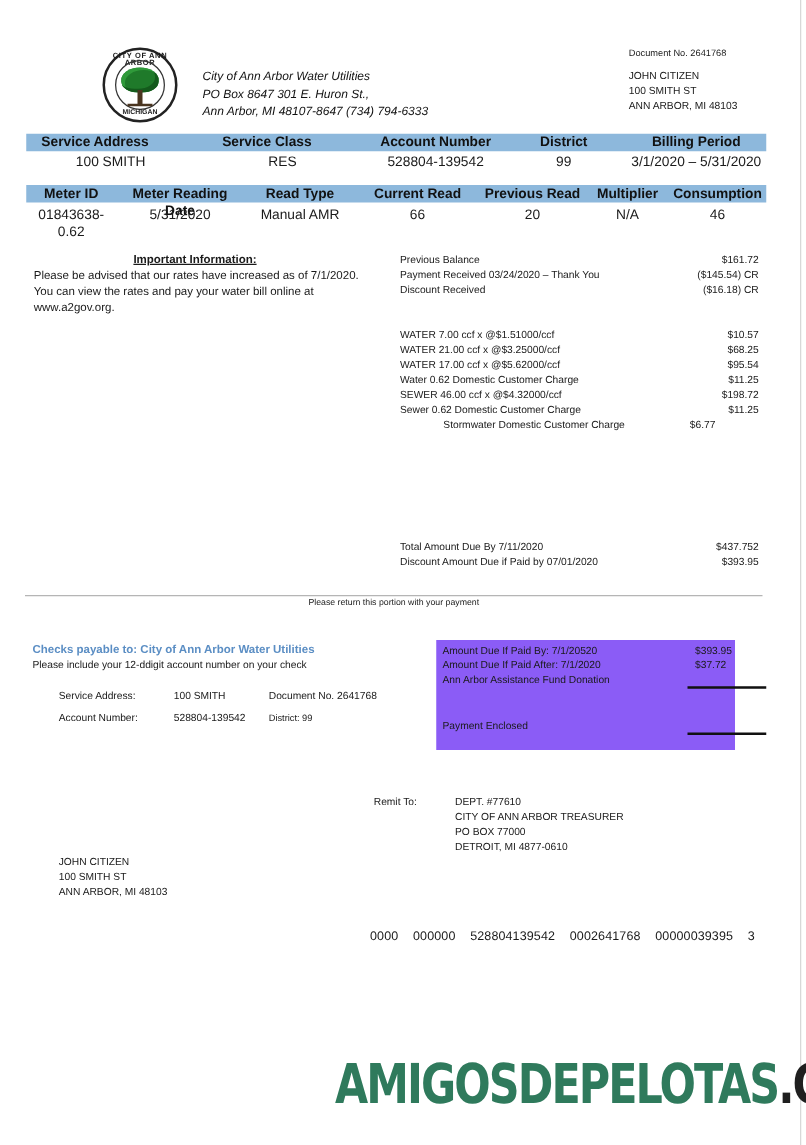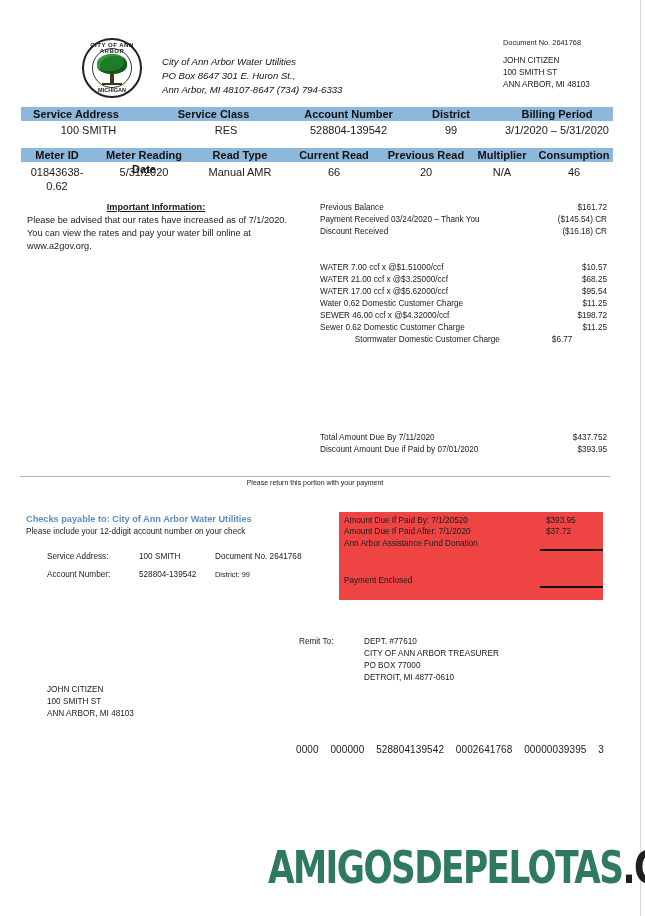--- a/index.html
+++ b/index.html
@@ -36,21 +36,21 @@
   .ledger { position:absolute; left:320px; width:287px; }
   .ledger .row { display:flex; justify-content:space-between; font-size:8.2px; line-height:12px;gap:32px; }
   .ledger .row .amt { text-align:right; }
 
   .divider { position:absolute; left:20px; top:476px; width:590px; height:1px; background:#b5b5b5; }
   .return-note { position:absolute; left:0; top:479px; width:630px; text-align:center; font-size:7px; }
 
   .checks-title { position:absolute; left:26px; top:514px; font-size:9.2px; font-weight:bold; color:#5b8ec4; }
   .checks-sub { position:absolute; left:26px; top:527px; font-size:8.2px; }
 
-  .pay-box { position:absolute; left:339px; top:512px; width:264px; height:88px; background:#ef4444; }
+  .pay-box { position:absolute; left:349px; top:512px; width:239px; height:88px; background:#8b5cf6; }
   .pay-box .line { position:absolute; left:5px; font-size:8.2px; line-height:11px; }
   .pay-box .val { position:absolute; left:207px; font-size:8.2px; line-height:11px; }
   .pay-box .rule { position:absolute; left:201px; width:63px; height:2px; background:#111; }
 
   .barcode { position:absolute; left:296px; top:744px; font-size:10px; letter-spacing:0.1px; word-spacing:3px; }
 
   .watermark { position:absolute; left:268px; top:840px; font-family:"DejaVu Sans", sans-serif; font-weight:bold; font-size:44px; line-height:56px; letter-spacing:-2px; transform:scaleX(0.78); transform-origin:left top; white-space:nowrap; }
   .watermark .green { color:#2f7a5c; }
   .watermark .dark { color:#1f1f1f; }
 </style>

